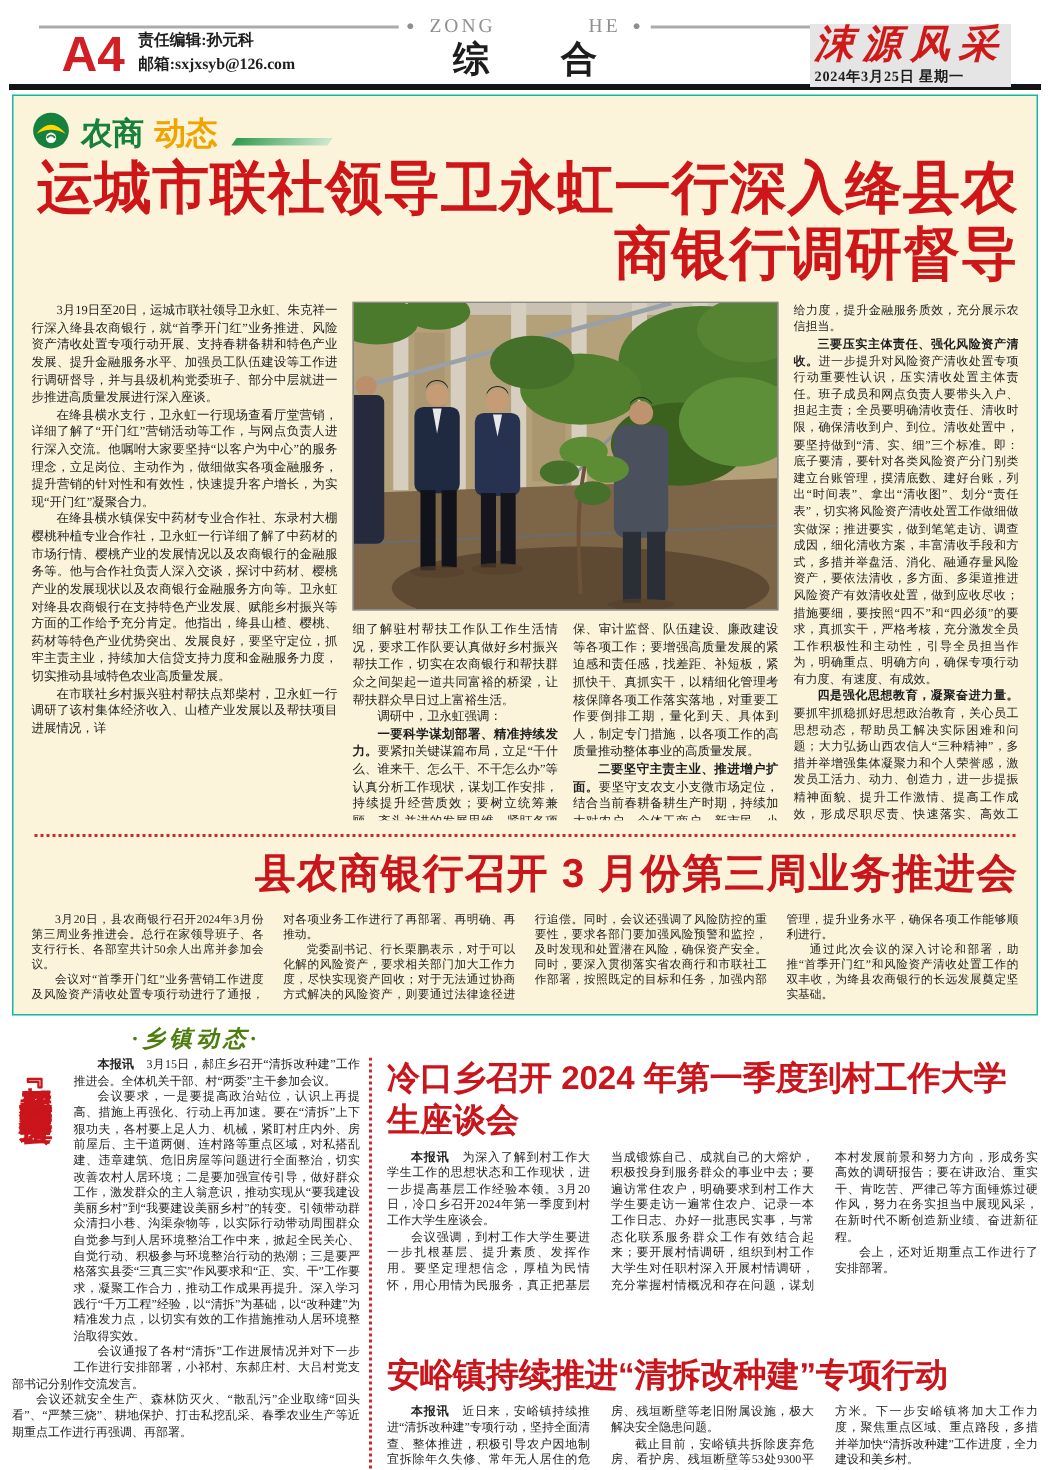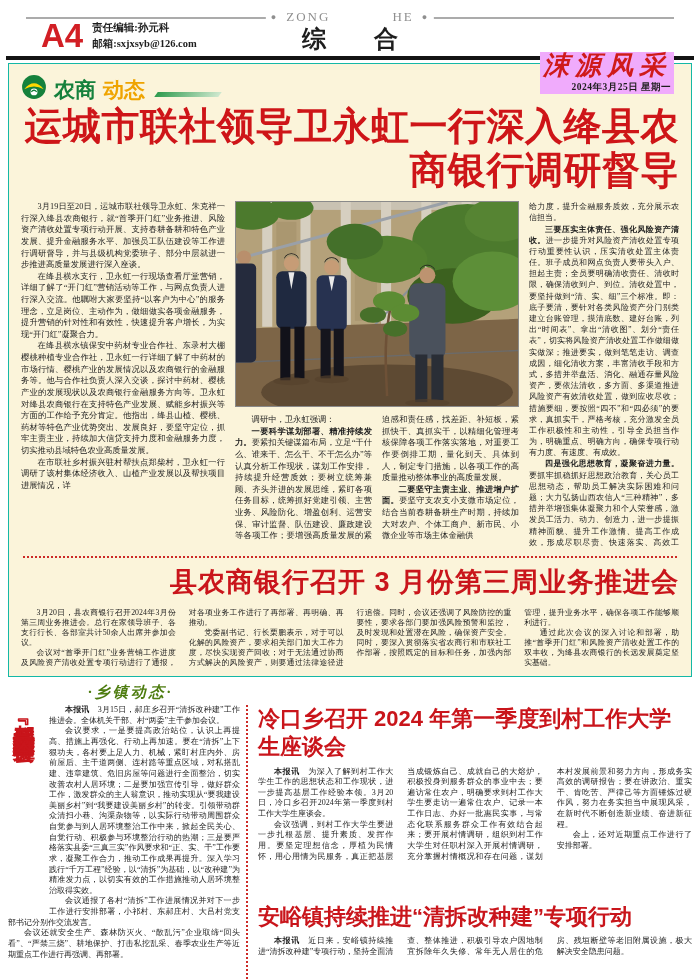--- a/index.html
+++ b/index.html
@@ -15,21 +15,21 @@
           font-size:13px;letter-spacing:2px;}
   .pinyin .gap{width:46px;}
   .pinyin .dot{font-size:9px;}
   .zh-section{position:absolute;top:23px;left:50%;transform:translateX(-50%);
               display:flex;gap:48px;font-size:24px;font-weight:bold;background:#fff;padding:0 10px;}
   .hdr-left{position:absolute;left:41px;top:20px;display:flex;align-items:center;gap:9px;
             background:#fff;padding:0 8px 0 0;}
   .a4{color:#d21f25;font-family:"Liberation Sans","DejaVu Sans",sans-serif;font-weight:bold;
       font-size:33px;line-height:0.95;}
   .ed{font-size:10.5px;font-weight:bold;line-height:1.5;}
-  .hdr-right{position:absolute;right:26px;top:16px;text-align:right;background:#f0abfc;padding:0 3px;margin-top:36px;}
+  .hdr-right{position:absolute;right:26px;top:16px;text-align:left;background:#e5e5e5;padding:0 3px;}
   .masthead{color:#cf1a1a;font-size:26px;font-weight:bold;font-style:italic;letter-spacing:6px;line-height:1.05;}
   .date{font-size:9.5px;font-weight:bold;letter-spacing:0.5px;margin-top:2px;}
   .top-rule{height:4px;background:#141414;margin:0 6px;}
 
   
   .main-box{margin:3px 8px 0;background:#fbf4da;border:1px solid #14b8a6;padding:6px 12px 8px;}
   .banner{display:flex;align-items:flex-end;gap:7px;height:30px;}
   .banner svg{width:26px;height:26px;}
   .banner-text{font-family:"Liberation Sans","DejaVu Sans",sans-serif;font-weight:bold;font-size:21px;line-height:1;}
   .bg-green{color:#15813c;}
@@ -196,20 +196,21 @@
                 <ellipse cx="158" cy="128" rx="12" ry="8" fill="#47702a"></ellipse>
             </g>
             <g fill="#55412c" opacity="0.65">
               <ellipse cx="55" cy="181" rx="18" ry="4"></ellipse>
                 <ellipse cx="95" cy="179" rx="17" ry="4"></ellipse>
               <ellipse cx="190" cy="203" rx="22" ry="4"></ellipse>
             </g>
           </svg>
         </div>
         <div class="colB-text">
+            <p class="body cont">细了解驻村帮扶工作队工作生活情况，要求工作队要认真做好乡村振兴帮扶工作，切实在农商银行和帮扶群众之间架起一道共同富裕的桥梁，让帮扶群众早日过上富裕生活。</p>
             <p class="body">调研中，卫永虹强调：</p>
             <p class="body"><strong>一要科学谋划部署、精准持续发力。</strong>要紧扣关键谋篇布局，立足“干什么、谁来干、怎么干、不干怎么办”等认真分析工作现状，谋划工作安排，持续提升经营质效；要树立统筹兼顾、齐头并进的发展思维，紧盯各项任务目标，统筹抓好党建引领、主营业务、风险防化、增盈创利、运营安保、审计监督、队伍建设、廉政建设等各项工作；要增强高质量发展的紧迫感和责任感，找差距、补短板，紧抓快干、真抓实干，以精细化管理考核保障各项工作落实落地，对重要工作要倒排工期，量化到天、具体到人，制定专门措施，以各项工作的高质量推动整体事业的高质量发展。</p>
             <p class="body"><strong>二要坚守主责主业、推进增户扩面。</strong>要坚守支农支小支微市场定位，结合当前春耕备耕生产时期，持续加大对农户、个体工商户、新市民、小微企业等市场主体金融供</p>
           </div>
       </div>
 
       <div class="colC">
           <p class="body cont">给力度，提升金融服务质效，充分展示农信担当。</p>
           <p class="body"><strong>三要压实主体责任、强化风险资产清收。</strong>进一步提升对风险资产清收处置专项行动重要性认识，压实清收处置主体责任。班子成员和网点负责人要带头入户、担起主责；全员要明确清收责任、清收时限，确保清收到户、到位。清收处置中，要坚持做到“清、实、细”三个标准。即：底子要清，要针对各类风险资产分门别类建立台账管理，摸清底数、建好台账，列出“时间表”、拿出“清收图”、划分“责任表”，切实将风险资产清收处置工作做细做实做深；推进要实，做到笔笔走访、调查成因，细化清收方案，丰富清收手段和方式，多措并举盘活、消化、融通存量风险资产，要依法清收，多方面、多渠道推进风险资产有效清收处置，做到应收尽收；措施要细，要按照“四不”和“四必须”的要求，真抓实干，严格考核，充分激发全员工作积极性和主动性，引导全员担当作为，明确重点、明确方向，确保专项行动有力度、有速度、有成效。</p>
           <p class="body"><strong>四是强化思想教育，凝聚奋进力量。</strong>要抓牢抓稳抓好思想政治教育，关心员工思想动态，帮助员工解决实际困难和问题；大力弘扬山西农信人“三种精神”，多措并举增强集体凝聚力和个人荣誉感，激发员工活力、动力、创造力，进一步提振精神面貌、提升工作激情、提高工作成效，形成尽职尽责、快速落实、高效工作、高质量发展的良好局面。</p>
@@ -248,18 +249,19 @@
         <div class="art4-body">
             <p class="body"><strong>本报讯</strong>　为深入了解到村工作大学生工作的思想状态和工作现状，进一步提高基层工作经验本领。3月20日，冷口乡召开2024年第一季度到村工作大学生座谈会。</p>
             <p class="body">会议强调，到村工作大学生要进一步扎根基层、提升素质、发挥作用。要坚定理想信念，厚植为民情怀，用心用情为民服务，真正把基层当成锻炼自己、成就自己的大熔炉，积极投身到服务群众的事业中去；要遍访常住农户，明确要求到村工作大学生要走访一遍常住农户、记录一本工作日志、办好一批惠民实事，与常态化联系服务群众工作有效结合起来；要开展村情调研，组织到村工作大学生对任职村深入开展村情调研，充分掌握村情概况和存在问题，谋划本村发展前景和努力方向，形成务实高效的调研报告；要在讲政治、重实干、肯吃苦、严律己等方面锤炼过硬作风，努力在务实担当中展现风采，在新时代不断创造新业绩、奋进新征程。</p>
             <p class="body">会上，还对近期重点工作进行了安排部署。</p>
           </div>
       </article>
       <article class="art5">
         <h3 class="subhead">安峪镇持续推进“清拆改种建”专项行动</h3>
         <div class="art5-body">
             <p class="body"><strong>本报讯</strong>　近日来，安峪镇持续推进“清拆改种建”专项行动，坚持全面清查、整体推进，积极引导农户因地制宜拆除年久失修、常年无人居住的危房、残垣断壁等老旧附属设施，极大解决安全隐患问题。</p>
+            <p class="body">截止目前，安峪镇共拆除废弃危房、看护房、残垣断壁等53处9300平方米。下一步安峪镇将加大工作力度，聚焦重点区域、重点路段，多措并举加快“清拆改种建”工作进度，全力建设和美乡村。</p>
           </div>
       </article>
     </div>
   </div>
 
 </div>
 
 </body></html>

